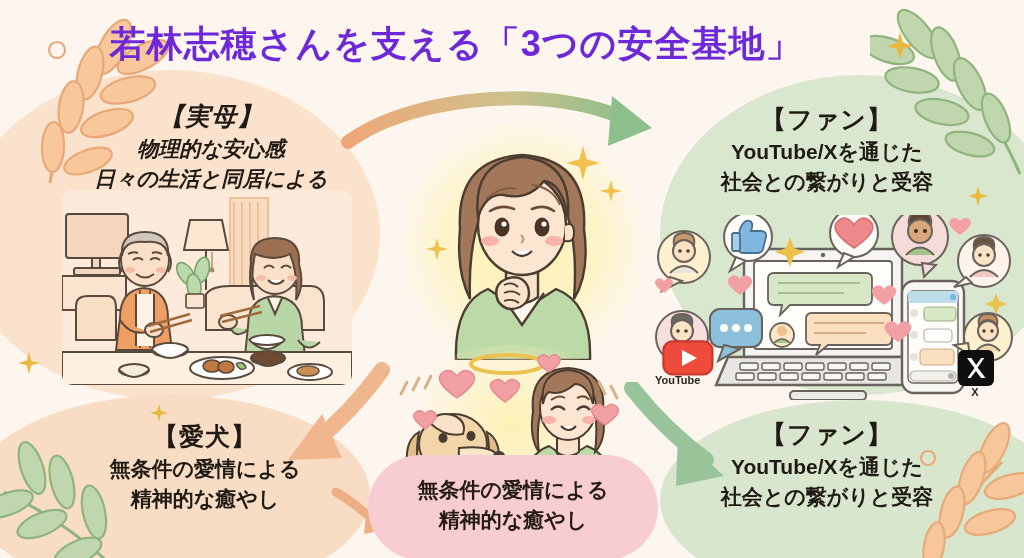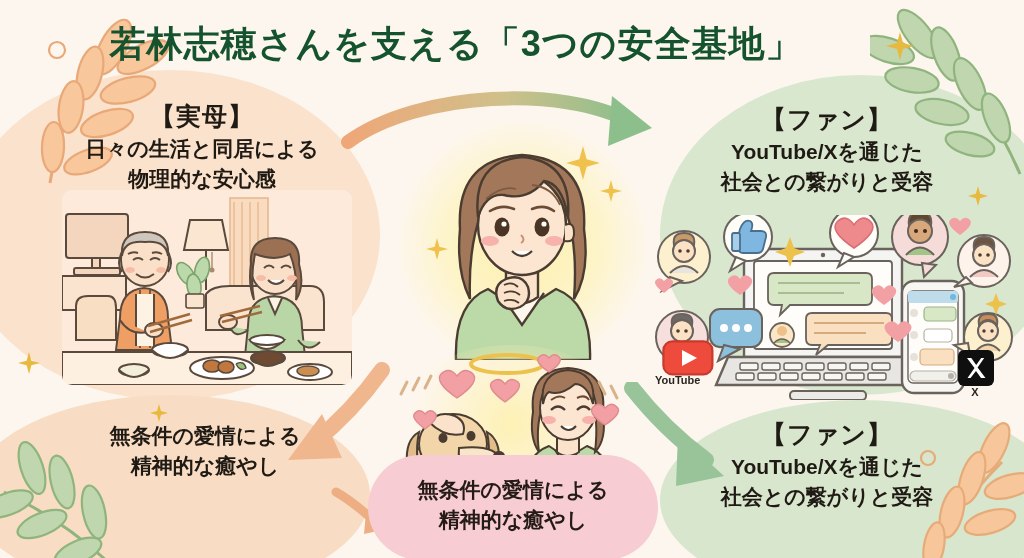--- a/index.html
+++ b/index.html
@@ -15,29 +15,29 @@
   .blob{position:absolute;border-radius:50%;}
   .blob-peach-tl{left:-40px;top:70px;width:420px;height:330px;background:#fae2cc;}
   .blob-peach-bl{left:-30px;top:395px;width:400px;height:200px;background:#f8ddc4;}
   .blob-green-tr{left:660px;top:75px;width:400px;height:320px;background:#d9e7cf;}
   .blob-green-br{left:660px;top:400px;width:400px;height:200px;background:#d7e6cd;}
   .blob-pink-center{left:368px;top:455px;width:290px;height:105px;background:#f7ccd2;border-radius:60px;}
 
   
   .title{
     left:0;top:22px;width:912px;text-align:center;
-    font-size:36px;font-weight:bold;color:#14532d;letter-spacing:1px;
+    font-size:36px;font-weight:bold;color:#6d28d9;letter-spacing:1px;
     line-height:1.2;
   }
 
   
   .block{text-align:center;color:#201a14;line-height:1.32;}
   .block .head{font-size:25px;font-weight:bold;letter-spacing:1px;}
   .block .body{font-size:21px;font-weight:bold;margin-top:2px;}
-  .blk-tl{left:52px;top:100px;width:300px;}
+  .blk-tl{left:61px;top:100px;width:300px;font-style:italic;}
   .blk-tr{left:672px;top:103px;width:310px;}
   .blk-bl{left:55px;top:420px;width:300px;}
   .blk-br{left:668px;top:418px;width:318px;}
   .blk-center-pink{left:378px;top:474px;width:270px;}
   .blk-center-pink .body{font-size:21px;font-weight:bold;color:#241a16;}
 
   
   .ill{position:absolute;overflow:hidden;}
   .ill-left{left:62px;top:190px;width:290px;height:195px;border-radius:10px;background:#fdeadb;}
   .ill-right{left:648px;top:215px;width:372px;height:185px;background:transparent;}
@@ -487,31 +487,32 @@
   <svg class="abs" style="left:958px;top:350px;" width="36" height="36" viewBox="0 0 36 36">
     <rect x="0" y="0" width="36" height="36" rx="6" fill="#0f0f0f"></rect>
     <path d="M9 8 L16.5 18 L9.5 28 L12.5 28 L18 21 L23 28 L27.5 28 L19.6 17.4 L26.2 8 L23.2 8 L18.2 15 L13.3 8 Z" fill="#fff"></path>
   </svg>
   <div class="lbl-x">X</div>
 
   <div class="blob blob-pink-center"></div>
 
   <div class="abs block blk-tl">
     <div class="head">【実母】</div>
+    <div class="body">物理的な安心感</div>
     <div class="body">日々の生活と同居による</div>
-    <div class="body">物理的な安心感</div>
   </div>
 
   <div class="abs block blk-tr">
     <div class="head">【ファン】</div>
     <div class="body">YouTube/Xを通じた</div>
     <div class="body">社会との繋がりと受容</div>
   </div>
 
   <div class="abs block blk-bl">
+    <div class="head">【愛犬】</div>
     <div class="body">無条件の愛情による</div>
     <div class="body">精神的な癒やし</div>
   </div>
 
   <div class="abs block blk-br">
     <div class="head">【ファン】</div>
     <div class="body">YouTube/Xを通じた</div>
     <div class="body">社会との繋がりと受容</div>
   </div>
 

